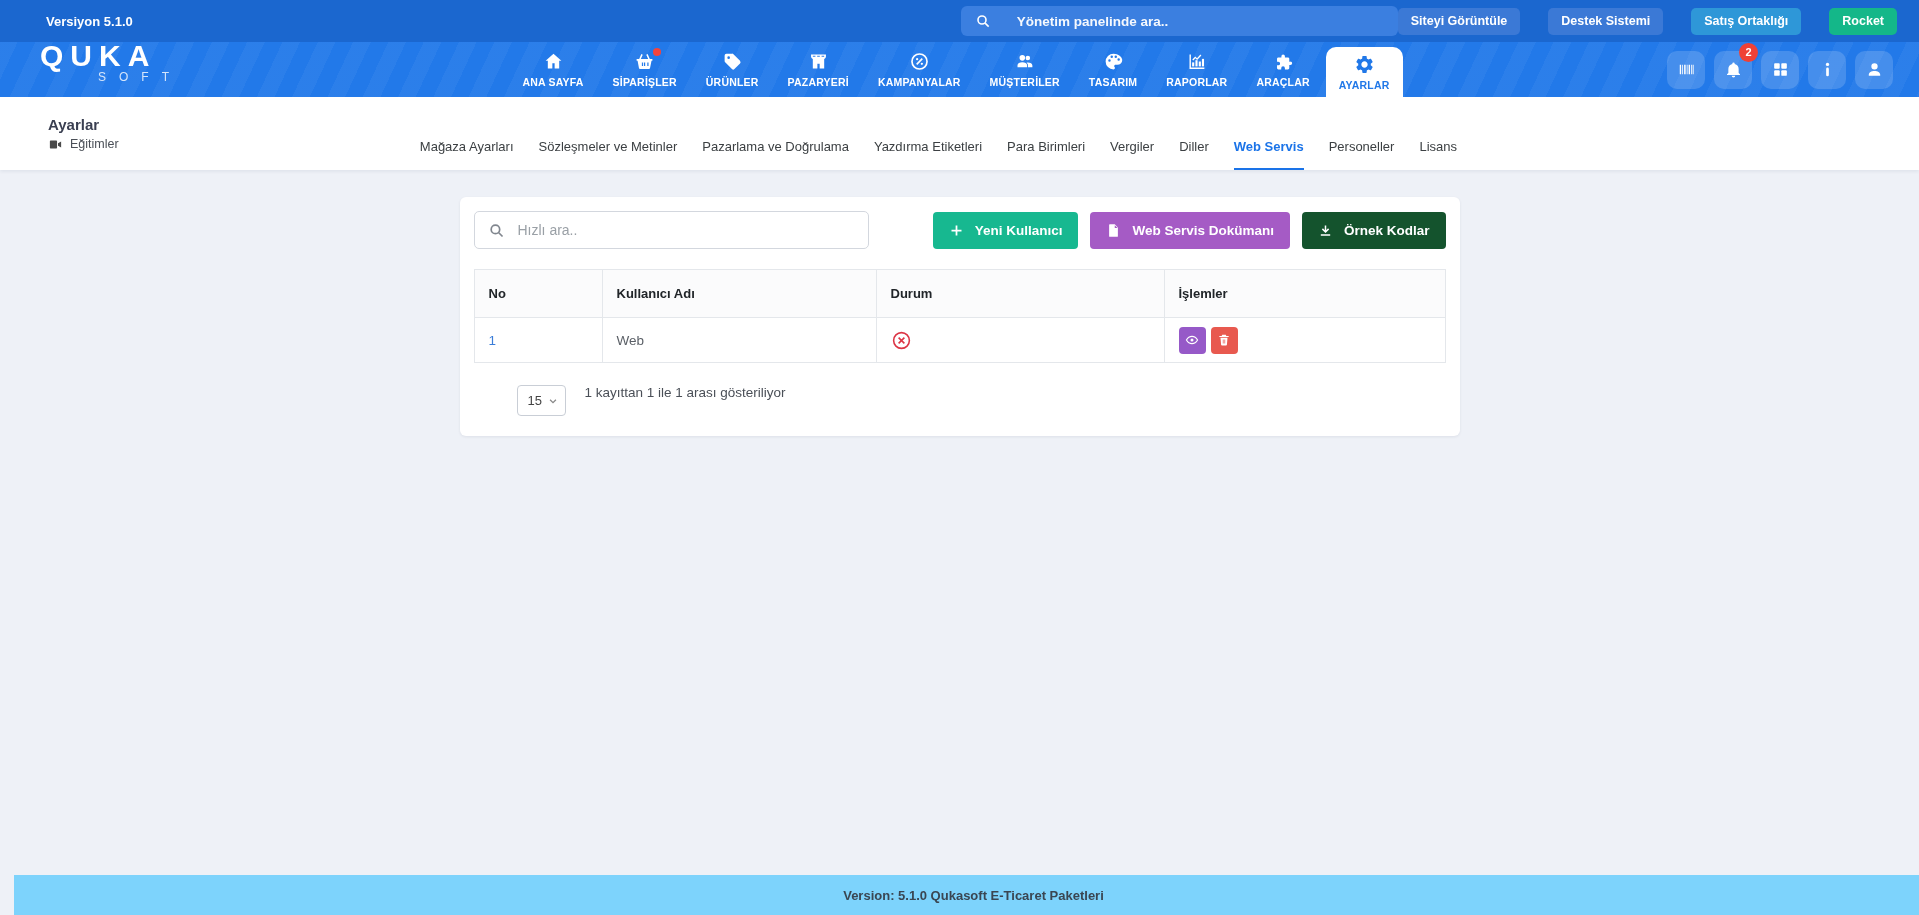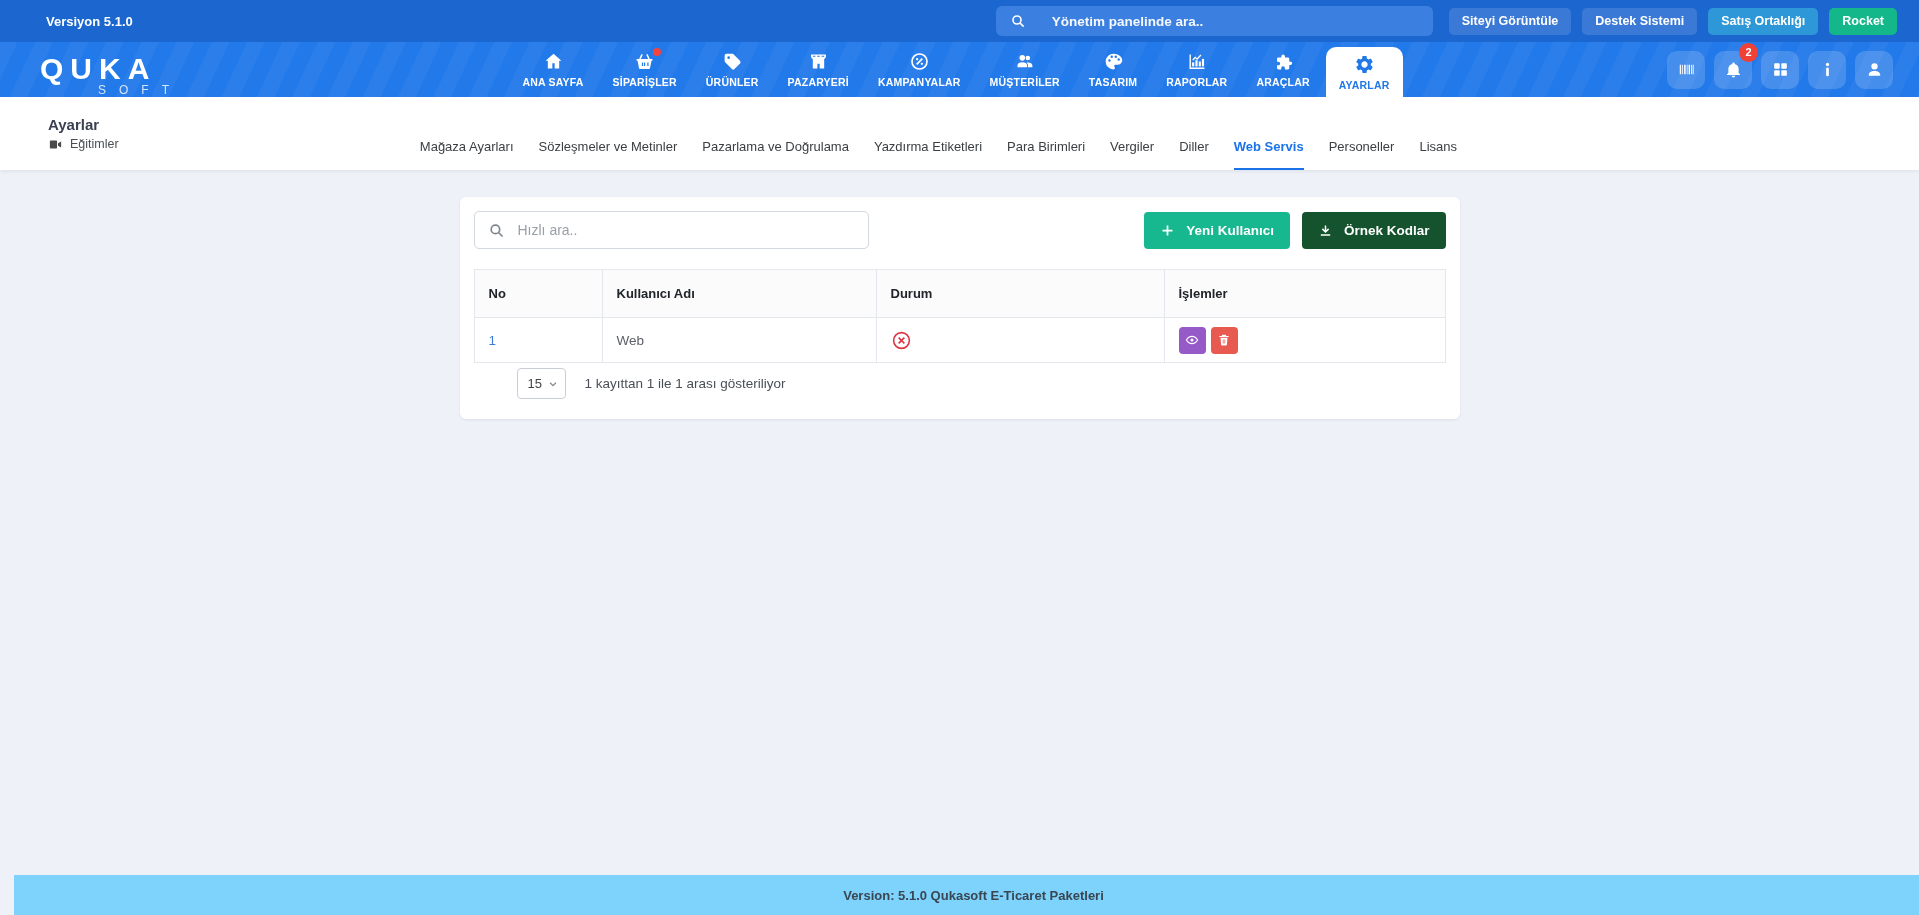--- a/index.html
+++ b/index.html
@@ -9,29 +9,29 @@
 
   
   .topbar { height:42px; background:#1b67cf; display:flex; align-items:center; padding:0 22px; }
   .version { color:#fff; font-size:13px; font-weight:bold; margin-left:24px; }
   .top-search { margin-left:auto; width:437px; height:30px; background:#3b7fe0; border-radius:6px;
     display:flex; align-items:center; padding:0 14px; gap:26px; }
   .top-search .ico { width:16px; height:16px; color:#fff; flex:0 0 auto; }
   .top-search input { flex:1; background:transparent; border:none; outline:none; color:#fff;
     font-size:13.5px; font-weight:bold; font-family:"Liberation Sans",sans-serif; }
   .top-search input::placeholder { color:rgba(255,255,255,.95); }
-  .top-actions { display:flex; gap:11px; margin-left:16px; }
+  .top-actions { display:flex; gap:28px; margin-left:0; }
   .top-btn { height:27px; border:none; border-radius:5px; padding:0 13px; color:#fff;
     font-size:12.5px; font-weight:bold; font-family:"Liberation Sans",sans-serif; cursor:pointer; white-space:nowrap; }
 
   
   .mainnav { height:55px; background:#2279e9;
     background-image:repeating-linear-gradient(115deg, rgba(255,255,255,.045) 0 16px, transparent 16px 32px);
     display:flex; align-items:stretch; padding:0 26px 0 40px; }
-  .logo { width:215px; display:flex; flex-direction:column; justify-content:flex-end; color:#fff; }
+  .logo { width:215px; display:flex; flex-direction:column; justify-content:flex-start; color:#fff; }
   .logo-main { font-size:30px; font-weight:bold; letter-spacing:7px; line-height:28px; }
   .logo-sub { font-size:12px; letter-spacing:13px; color:rgba(255,255,255,.8); margin-left:58px; }
   .nav-items { flex:1; display:flex; align-items:flex-end; justify-content:center; gap:3px; }
   .nav-item { display:flex; flex-direction:column; align-items:center; justify-content:center;
     height:55px; padding:0 13px; color:#fff; cursor:pointer; position:relative; text-decoration:none; }
   .nav-item .ico { width:21px; height:21px; margin-bottom:4px; position:relative; }
   .nav-label { font-size:10.5px; font-weight:bold; letter-spacing:.2px; white-space:nowrap; }
   .nav-item.active { background:#fff; color:#2178e8; height:50px; align-self:flex-end;
     border-radius:10px 10px 0 0; }
   .nav-dot { position:absolute; top:-3px; right:-6px; width:8px; height:8px; border-radius:50%;
@@ -78,21 +78,21 @@
   th { height:48px; font-size:13px; font-weight:bold; color:#212529; background:#fbfbfc; }
   td { height:45px; font-size:13.5px; color:#5a5f66; }
   .col-no { width:128px; } .col-user { width:274px; } .col-status { width:288px; }
   .row-no-link { color:#3b7dd8; text-decoration:none; cursor:pointer; }
   .status-ico { width:21px; height:21px; display:inline-block; vertical-align:middle; }
   .row-actions { display:flex; gap:5px; }
   .mini-btn { width:27px; height:27px; border:none; border-radius:4px; color:#fff;
     display:flex; align-items:center; justify-content:center; cursor:pointer; }
   .mini-btn .ico { width:14px; height:14px; }
 
-  .pagi { display:flex; align-items:center; margin-top:5px;padding-left:43px; }
+  .pagi { display:flex; align-items:flex-start; margin-top:22px;padding-left:43px; }
   .page-size { width:49px; height:31px; border:1px solid #c9ced6; border-radius:4px; background:#fff;
     display:flex; align-items:center; justify-content:space-between; padding:0 7px 0 10px;
     font-size:13px; color:#444; cursor:pointer; }
   .page-size .ico { width:10px; height:10px; color:#888; }
   .pagi-info { margin-left:19px; font-size:13.5px; color:#4a4f57; }
 
   
   .footer { position:absolute; left:14px; bottom:0; width:100%; height:40px; background:#7dd3fc;
     display:flex; align-items:center; justify-content:center; font-size:13px; color:#3a4652;font-weight:bold; }
 
@@ -307,20 +307,28 @@
           <input placeholder="Hızlı ara.." style="">
         </div>
         <div class="card-actions">
           <button class="act-btn" style="background-color: rgb(23, 184, 144);">
             <span class="ico">
               <svg viewBox="0 0 24 24" fill="currentColor">
                   <path d="M10.6 4h2.8v6.6H20v2.8h-6.6V20h-2.8v-6.6H4v-2.8h6.6z"></path>
                 </svg>
             </span>
             <span>Yeni Kullanıcı</span>
+          </button>
+          <button class="act-btn" style="background-color: rgb(165, 91, 197);">
+            <span class="ico">
+              <svg viewBox="0 0 24 24" fill="currentColor">
+                  <path d="M6 2h8l5 5v14a1 1 0 01-1 1H6a1 1 0 01-1-1V3a1 1 0 011-1zm8 1.5V8h4.5L14 3.5z"></path>
+                </svg>
+            </span>
+            <span>Web Servis Dokümanı</span>
           </button>
           <button class="act-btn" style="background-color: #14532d;">
             <span class="ico">
               <svg viewBox="0 0 24 24" fill="currentColor">
                   <path d="M10.8 4h2.4v7.4l2.9-2.9 1.7 1.7-5.8 5.8-5.8-5.8 1.7-1.7 2.9 2.9V4zM4.5 18h15v2.2h-15z"></path>
                 </svg>
             </span>
             <span>Örnek Kodlar</span>
           </button>
         </div>

